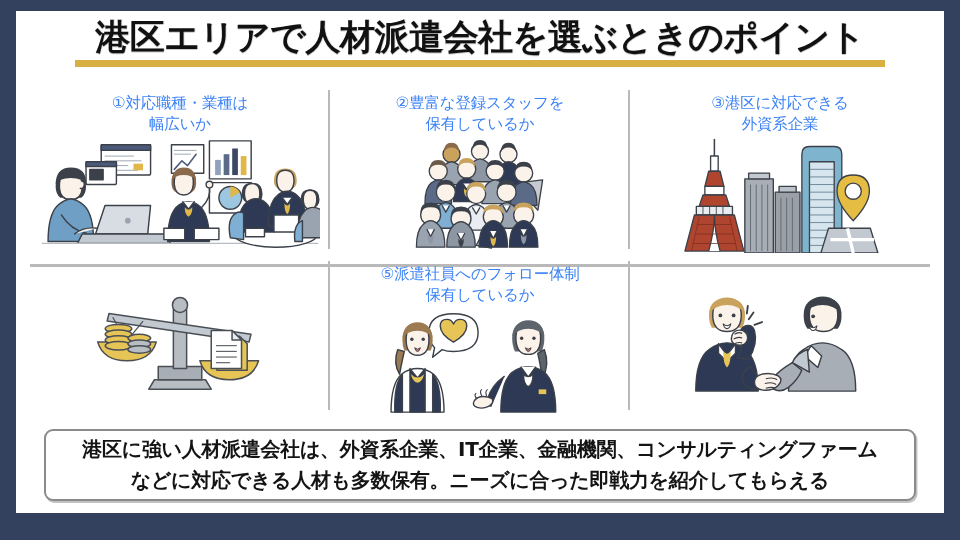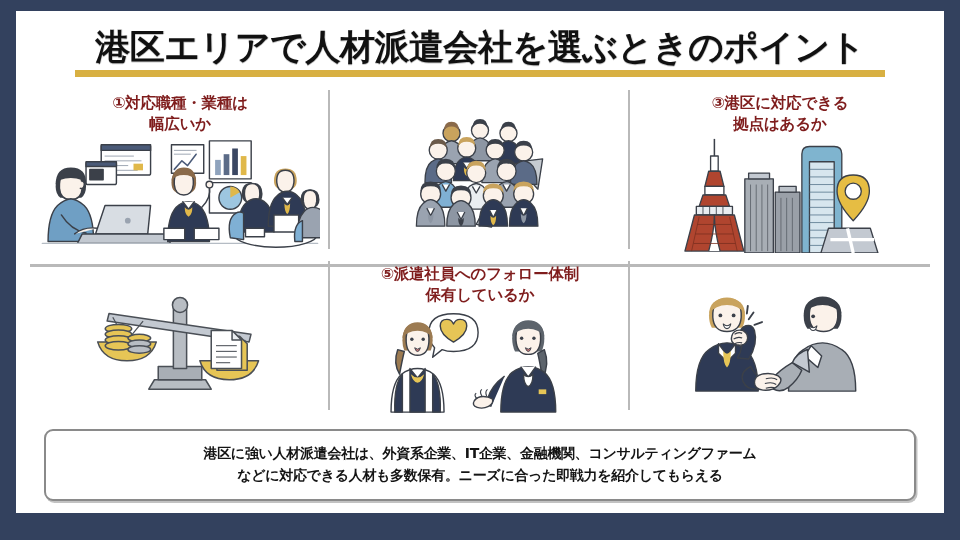--- a/index.html
+++ b/index.html
@@ -14,21 +14,21 @@
     position:absolute; inset:0;
     background:#33415e;
   }
   #canvas {
     position:absolute;
     left:16px; top:11px; right:16px; bottom:27px;
     background:#ffffff;
   }
   
   #title-wrap {
-    position:absolute; left:0; right:0; top:16px;
+    position:absolute; left:0; right:0; top:6px;
     text-align:center;
   }
   #title-text {
     display:inline-block;
     font-size:35px;
     font-weight:bold;
     letter-spacing:-0.5px;
     color:#111111;
     line-height:1.15;
     text-shadow:0 1px 0 rgba(160,160,160,.55), 1px 0 0 rgba(170,170,170,.35);
@@ -58,22 +58,22 @@
     content:""; position:absolute; right:0; top:6px; bottom:6px;
     width:2px; background:#b9b9b9;
   }
   
   #hdiv {
     position:absolute; left:14px; right:14px; top:253px;
     height:3px; background:#b9b9b9;
   }
   .cell-title {
     font-size:15.5px;
-    font-weight:bold;
-    color:#7f1d1d;
+    font-weight:normal;
+    color:#3b82f6;
     line-height:1.36;
     text-align:center;
     letter-spacing:-0.2px;
     white-space:pre-line;
   }
   .art {
     flex:1;
     width:100%;
     display:flex; align-items:center; justify-content:center;
     padding:2px 4px 2px;
@@ -83,21 +83,21 @@
   #callout {
     position:absolute;
     left:28px; right:28px; bottom:12px; height:72px;
     border:2.2px solid #8a8a8a;
     border-radius:9px;
     background:#ffffff;
     display:flex; align-items:center; justify-content:center;
     box-shadow:1.5px 2px 0 rgba(120,120,120,.45);
   }
   #callout-text {
-    font-size:14px;
+    font-size:20px;
     font-weight:bold;
     color:#141414;
     line-height:1.55;
     text-align:center;
     letter-spacing:-0.3px;
     white-space:pre-line;
   }
 </style>
 </head>
 <body>
@@ -196,20 +196,22 @@
               <path d="M268 104 q0-20 8-28 q4-4 9-4 q6 0 10 4 l0 28z" fill="#9aa3b0"></path>
               <path d="M266 108 q-2-18 8-22 l0 22z" fill="#7fb0d4"></path>
 
               <rect x="214" y="94" width="20" height="9" fill="#fff"></rect>
             </g>
           </svg>
         </div>
       </div>
 
       <div class="cell vdiv">
+        <div class="cell-title">②豊富な登録スタッフを
+保有しているか</div>
         <div class="art">
           <svg viewBox="0 0 200 118" width="190" height="112">
             <g stroke="#3b4049" stroke-width="1.4" stroke-linejoin="round">
 
               <path d="M96 112 q16-34 46-54 l-9-11 l33-4 l-5 32 l-9-10 q-28 20-40 50z" fill="#c6cbd1"></path>
 
               <g>
                 <circle cx="70" cy="16" r="9" fill="#c9a35d"></circle>
                 <path d="M62 14 q0-10 8-10 q8 0 8 10 q-2-5-8-5 q-6 0-8 5z" fill="#8a6a4a" stroke="none"></path>
                 <path d="M56 48 q0-16 7-21 q4-3 7-3 q3 0 7 3 q7 5 7 21z" fill="#9aa3b0"></path>
@@ -275,21 +277,21 @@
                 <path d="M142 95 l4 8 l4-8" fill="#fff"></path>
                 <path d="M143 101 q3 4 6 0 q0 8-3 10 q-3-2-3-10z" fill="#8d96a3" stroke="none"></path>
               </g>
             </g>
           </svg>
         </div>
       </div>
 
       <div class="cell">
         <div class="cell-title">③港区に対応できる
-拠点はあるか</div>
+外資系企業</div>
         <div class="art">
           <svg viewBox="0 0 210 122" width="200" height="116">
             <g stroke="#3b4049" stroke-width="1.4" stroke-linejoin="round">
 
               <line x1="36" y1="2" x2="36" y2="20" stroke-width="1.6"></line>
               <rect x="32" y="20" width="8" height="16" fill="#fff"></rect>
               <path d="M30 36 l12 0 l4 16 l-20 0z" fill="#b0452f"></path>
               <rect x="26" y="52" width="20" height="9" fill="#fff"></rect>
               <path d="M24 61 l24 0 l4 12 l-32 0z" fill="#b0452f"></path>
               <rect x="17" y="73" width="38" height="9" fill="#e9edf1"></rect>

